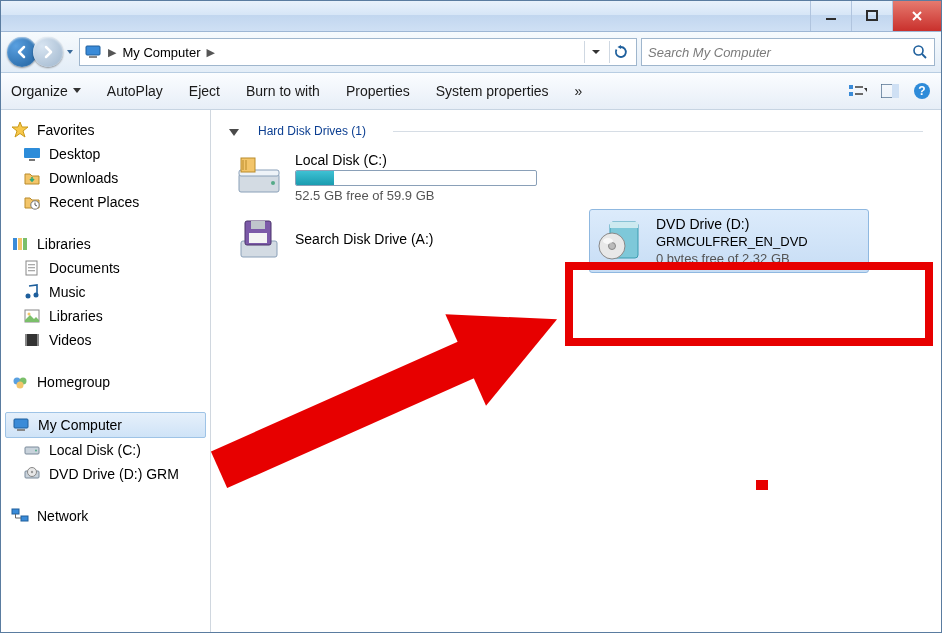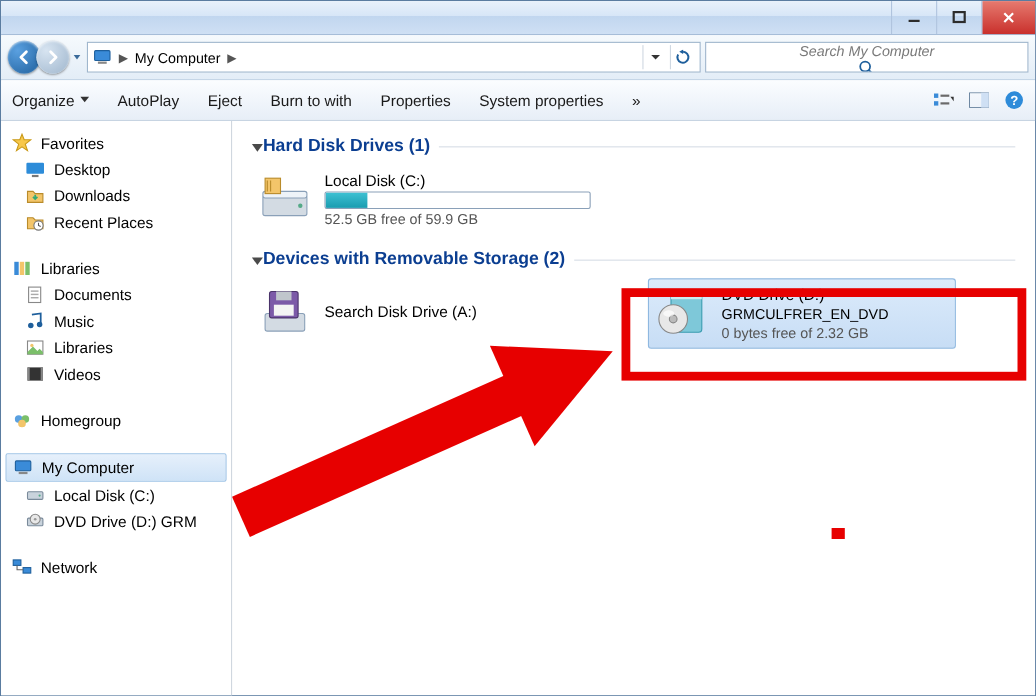--- a/index.html
+++ b/index.html
@@ -86,21 +86,20 @@
     width: 280px;
     height: 26px;
     background: #fff;
     border: 1px solid #9fb6cd;
     display: flex;
     align-items: center;
     padding: 0 6px;
     color:#7a7a7a;
     font-style: italic;
     justify-content: space-between;
-    flex-direction: column;
   }
   
   .toolbar {
     height: 36px;
     background: linear-gradient(to bottom,#fbfdff,#e7eef7);
     border-bottom: 1px solid #c7d4e2;
     display: flex;
     align-items: center;
     padding: 0 10px;
     gap: 26px;
@@ -145,25 +144,24 @@
   
   .main {
     flex:1;
     padding: 10px 18px;
     position: relative;
     overflow: hidden;
   }
   .section-hdr {
     display:flex;
     align-items:center;
-    gap:0;
-    font-size:16px;
+    gap:19px;
+    font-size:12px;
     color:#0b3e91;
     margin: 4px 0 8px 0;
-    font-weight: bold;
   }
   .section-hdr .rule {
     flex:1;
     height:1px;
     background:#d6dde5;
     margin-left:8px;
   }
   .disclose {
     width:0;height:0;
     border-left:5px solid transparent;
@@ -513,25 +511,20 @@
           <div class="info">
             <span class="title">Local Disk (C:)</span>
             <div class="capacity-bar">
               <div class="capacity-fill" style="width:16%;"></div>
             </div>
             <span class="sub">52.5 GB free of 59.9 GB</span>
           </div>
         </div>
       </div>
 
-      <div class="section-hdr" style="margin-top:14px;">
-        <span class="disclose"></span>
-        <span>Devices with Removable Storage (2)</span>
-        <span class="rule"></span>
-      </div>
       <div class="drive-row">
         <div class="drive" style="width:320px;">
           <span class="big-ic">
             <svg width="48" height="48">
               <rect x="6" y="26" width="36" height="16" rx="2" fill="#d3dbe3" stroke="#8aa0b8"></rect>
               <rect x="10" y="6" width="26" height="24" rx="2" fill="#7c5aa8" stroke="#4a336a"></rect>
               <rect x="16" y="6" width="14" height="8" fill="#c0c6cc"></rect>
               <rect x="14" y="18" width="18" height="10" fill="#f4f4f4"></rect>
             </svg>
           </span>

